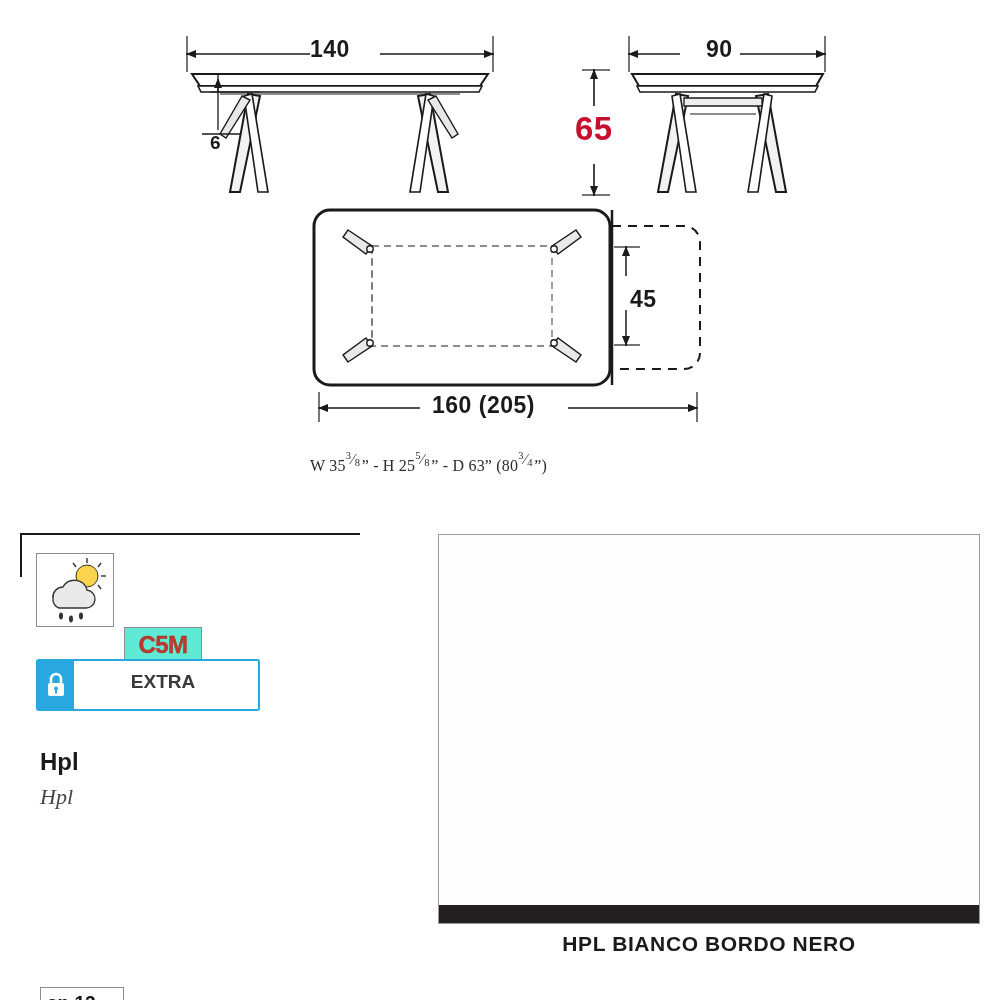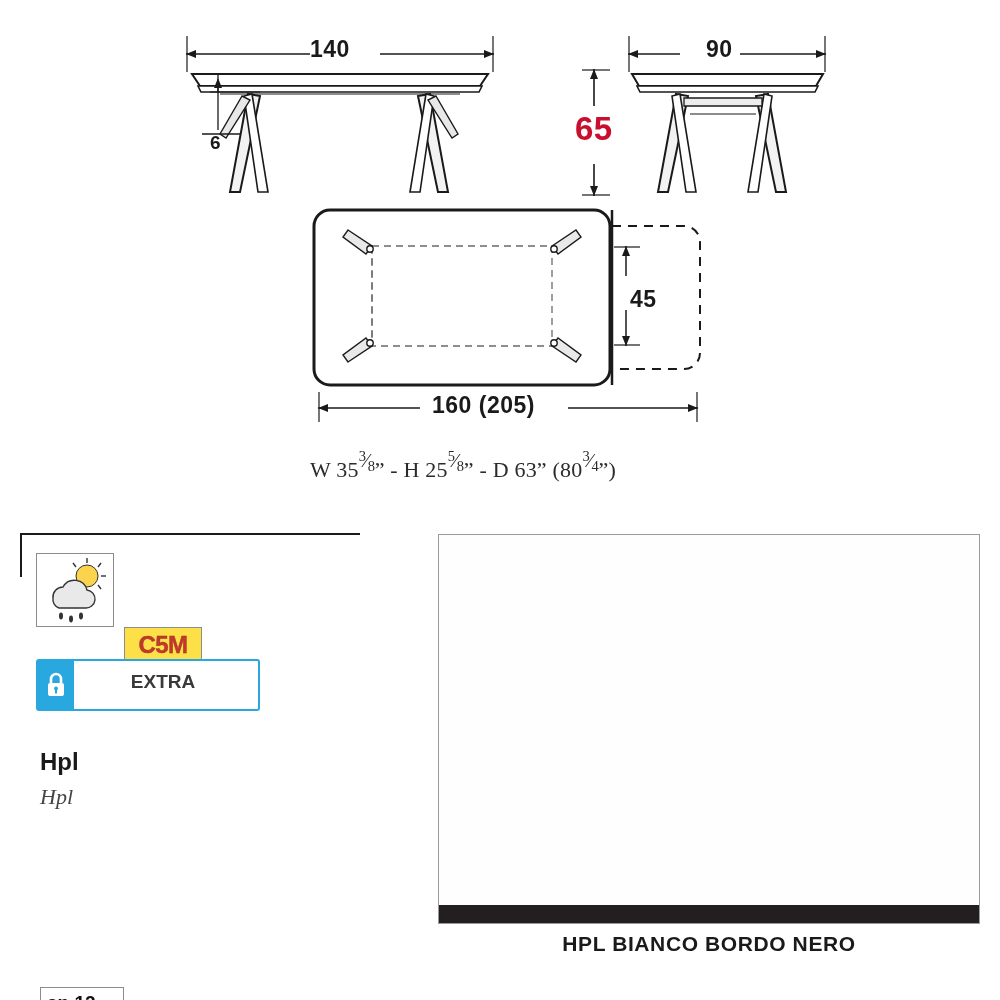--- a/index.html
+++ b/index.html
@@ -30,21 +30,21 @@
     font-family: "Liberation Sans", sans-serif;
     font-size: 33px;
     font-weight: 700;
     color: #c8102e;
     letter-spacing: 0.5px;
   }
 
   
   .inch-line {
     font-family: "Liberation Serif", serif;
-    font-size: 22px;
+    font-size: 16px;
     color: #2b2b2b;
     letter-spacing: 0.2px;
     white-space: nowrap;
   }
   .frac {
     display: inline-block;
     position: relative;
     width: 16px;
     height: 1em;
     vertical-align: baseline;
@@ -117,21 +117,21 @@
   }
 
   .c5m-box {
     border: 1px solid #8c8c8c;
     background: #fff;
     width: 78px; height: 74px;
     position: relative; overflow: hidden;
   }
   .c5m-top {
     height: 34px;
-    background: #fde047;
+    background: #5eead4;
     display: flex; align-items: center; justify-content: center;
     border-bottom: 1px solid #c2847c;
   }
   .c5m-top span {
     font-family: "Liberation Sans", sans-serif;
     font-weight: 700; font-size: 24px; color: #c0392b;
     letter-spacing: -0.5px;
     -webkit-text-stroke: 0.4px #a03024;
   }
   .c5m-bot {

